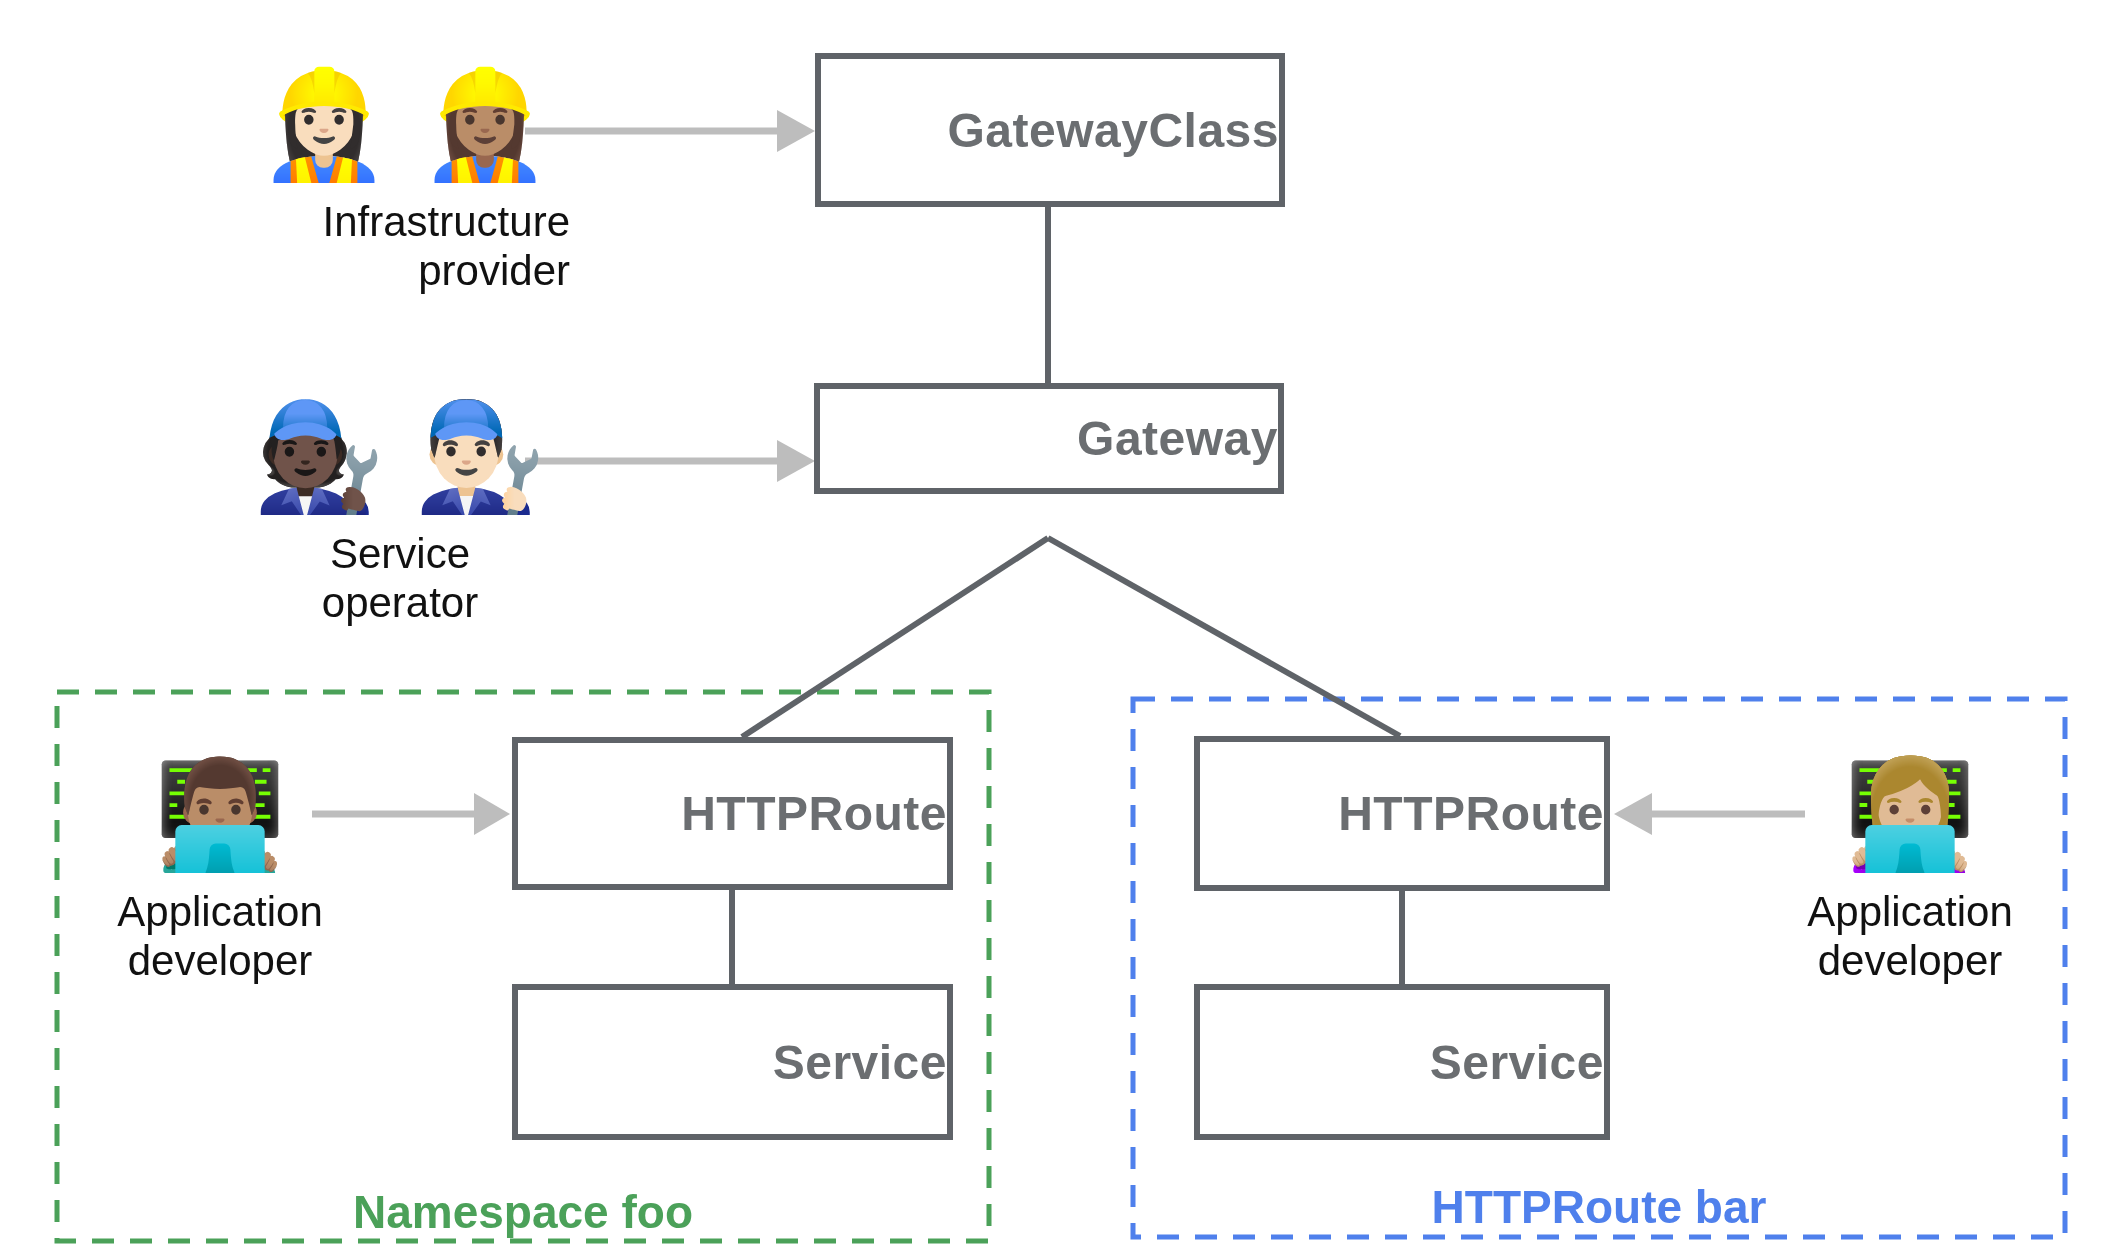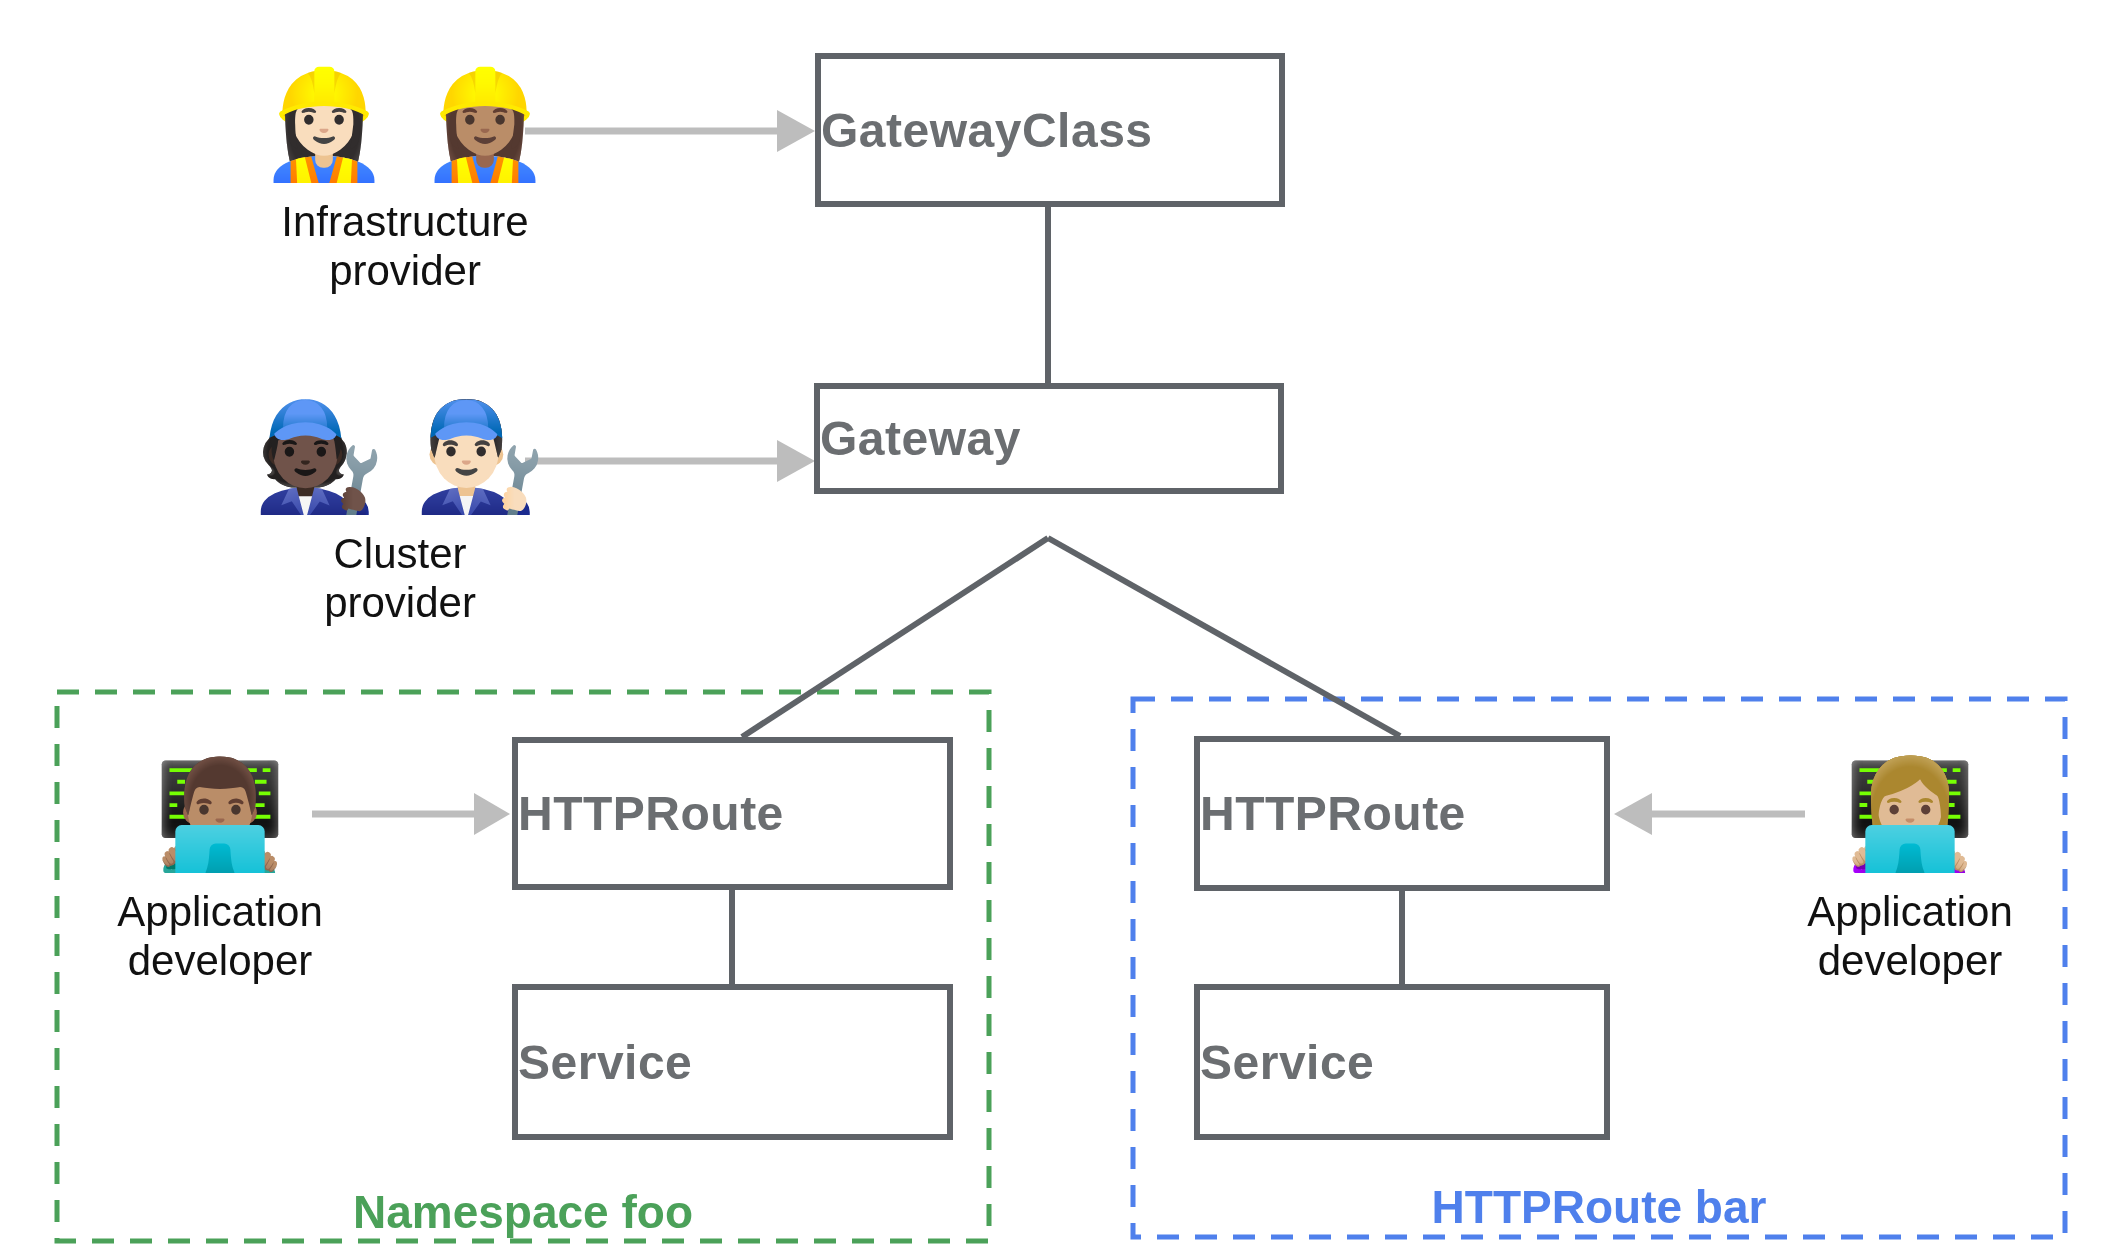--- a/index.html
+++ b/index.html
@@ -23,21 +23,21 @@
   .ns-rect.foo { stroke: var(--namespace-foo-green, #4ba159); }
   .ns-rect.bar { stroke: var(--namespace-bar-blue, #4f80ec); }
 
   .node {
     position: absolute;
     box-sizing: border-box;
     border: 6px solid var(--connector-gray, #5f6368);
     background: #ffffff;
     display: flex;
     align-items: center;
-    justify-content: flex-start;
+    justify-content: flex-end;
     font-size: 48px;
     font-weight: 700;
     letter-spacing: 0.5px;
     color: var(--node-text-gray, #6b6e71);
   }
 
   .persona {
     position: absolute;
     display: flex;
     flex-direction: column;
@@ -118,26 +118,26 @@
   <div class="node" style="left:1194px; top:736px; width:416px; height:155px;">
     <span>HTTPRoute</span>
   </div>
 
   <div class="node" style="left:1194px; top:984px; width:416px; height:156px;">
     <span>Service</span>
   </div>
 
   <div class="persona" style="left:155px; top:58px; width:500px;">
     <span class="emojis">👷🏻‍♀️ 👷🏽‍♀️</span>
-    <span class="plabel" style="width:330px;">Infrastructure provider</span>
+    <span class="plabel" style="width:330px;text-align:right;">Infrastructure provider</span>
   </div>
 
   <div class="persona" style="left:150px; top:390px; width:500px;">
     <span class="emojis">🧑🏿‍🔧 👨🏻‍🔧</span>
-    <span class="plabel" style="width:250px;">Cluster provider</span>
+    <span class="plabel" style="width:250px;">Service operator</span>
   </div>
 
   <div class="persona" style="left:-30px; top:748px; width:500px;">
     <span class="emojis">👨🏽‍💻</span>
     <span class="plabel" style="width:330px;">Application developer</span>
   </div>
 
   <div class="persona" style="left:1660px; top:748px; width:500px;">
     <span class="emojis">👩🏼‍💻</span>
     <span class="plabel" style="width:330px;">Application developer</span>

